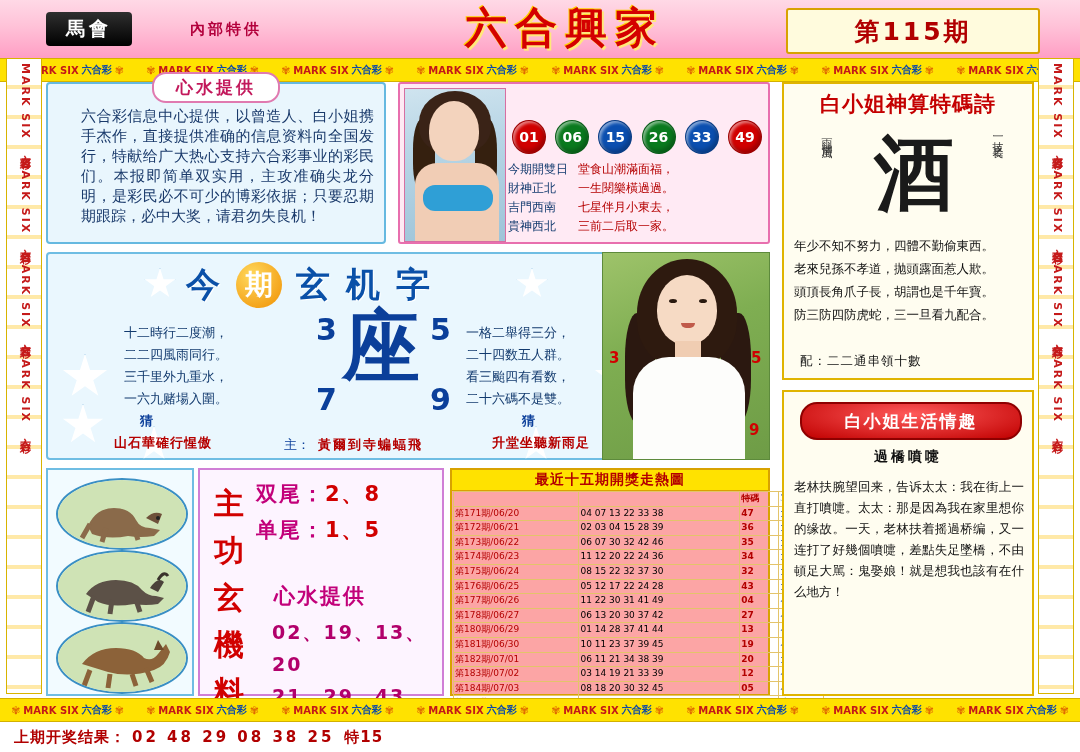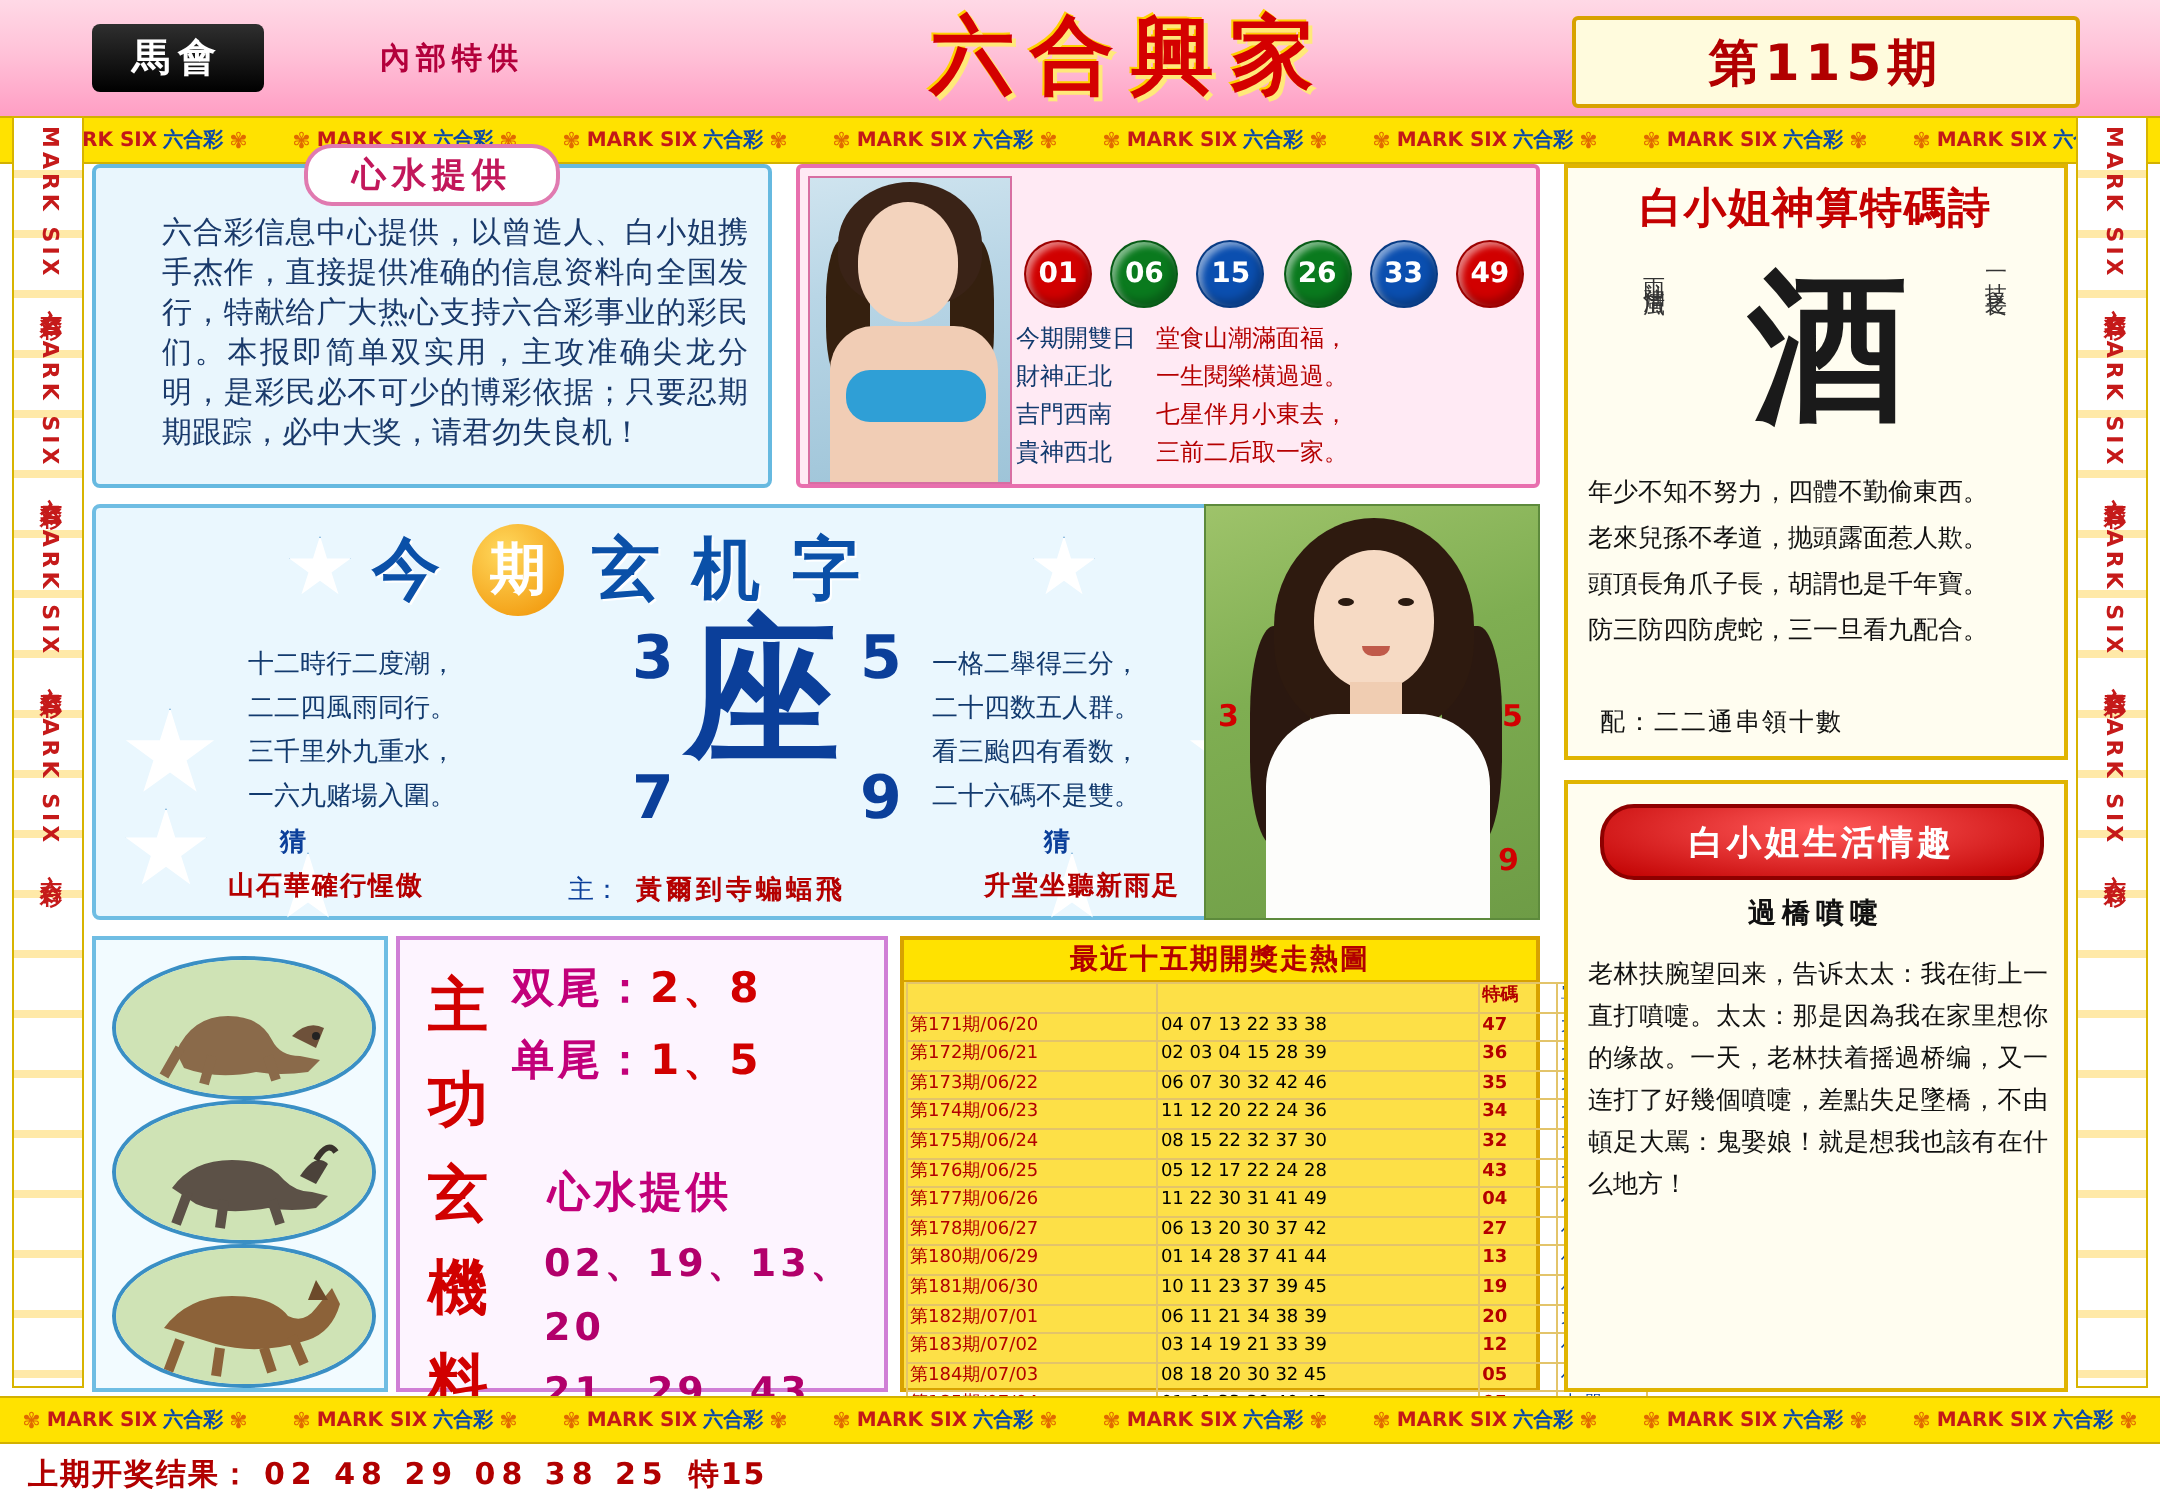--- a/index.html
+++ b/index.html
@@ -182,21 +182,21 @@
     font-size:30px;font-weight:bold;color:#d10000;line-height:47px;text-align:center;
   }
   .main-rows{position:absolute;left:56px;top:10px;right:6px;}
   .main-row{font-size:21px;font-weight:bold;color:#c2007a;margin-bottom:8px;letter-spacing:2px;}
   .main-row .val{color:#d10000;}
   .sx-title{font-size:21px;font-weight:bold;color:#c2007a;letter-spacing:2px;margin:4px 0 6px 6px;}
   .sx-nums{font-size:19px;font-weight:bold;color:#b2006b;letter-spacing:2px;line-height:32px;margin-left:4px;}
 
   
   .p-trend{left:450px;top:468px;width:320px;height:228px;
-    background:#fde047;border:2px solid #d8a200;}
+    background:#fca5a5;border:2px solid #d8a200;}
   .trend-title{
     position:absolute;left:0;top:0;width:100%;height:20px;
     background:#ffe200;color:#b30000;font-size:14px;font-weight:bold;
     display:flex;align-items:center;justify-content:center;letter-spacing:1px;
     border-bottom:1px solid #d8a200;
   }
   .trend-table{position:absolute;left:1px;top:21px;width:371px;border-collapse:collapse;}
   .trend-table td{
     font-size:9px;color:#000;border:1px solid #e3c46a;
     padding:0 1px;height:13.6px;line-height:13.6px;white-space:nowrap;

